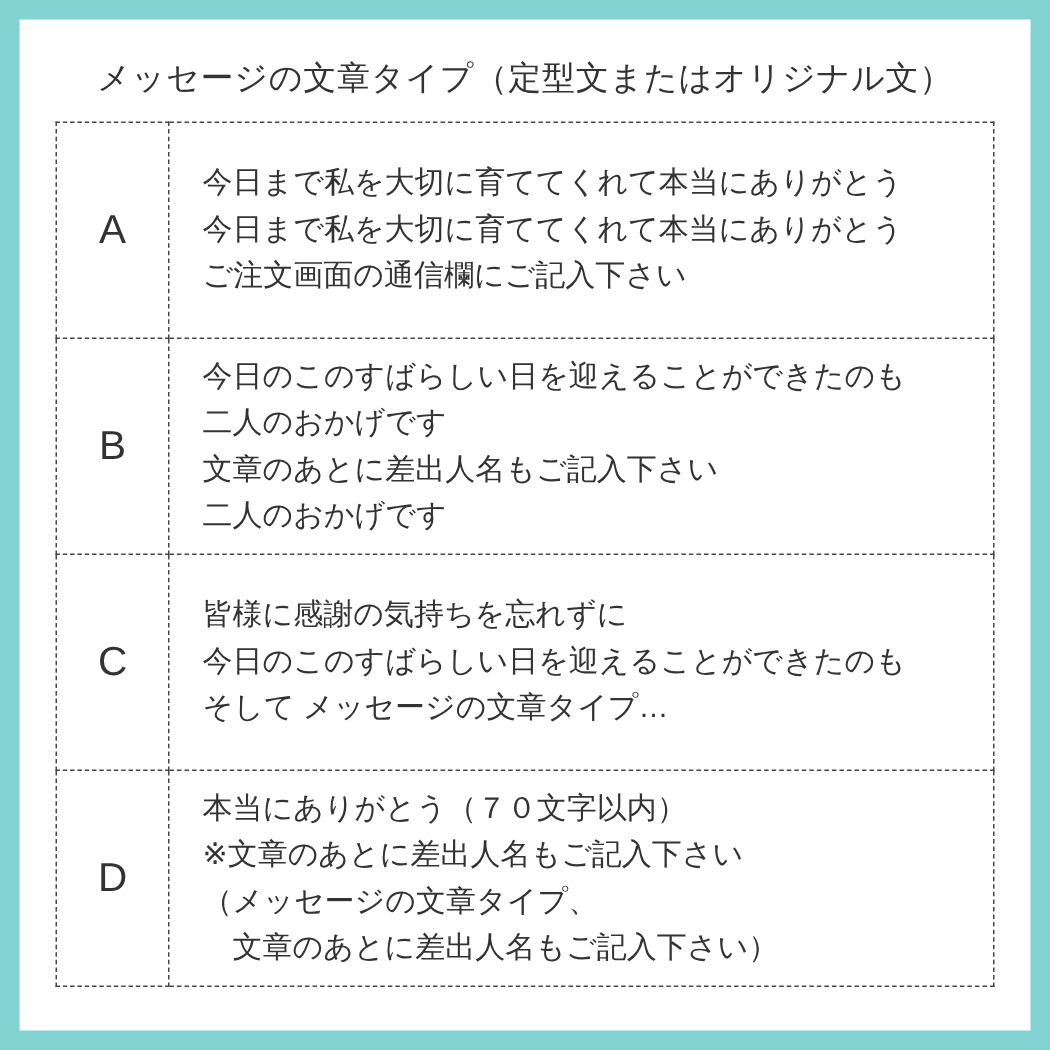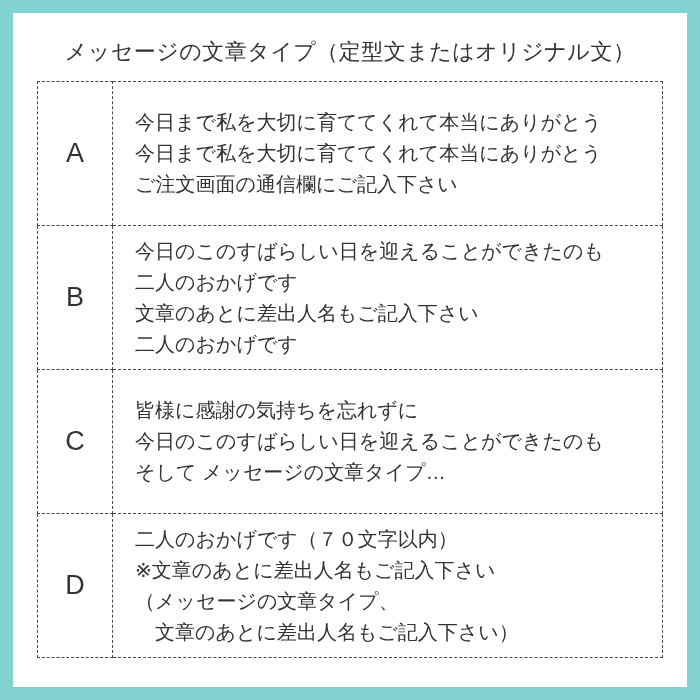--- a/index.html
+++ b/index.html
@@ -83,21 +83,21 @@
         <td class="letter-cell">C</td>
         <td class="content-cell">
           <div class="msg-line">皆様に感謝の気持ちを忘れずに</div>
           <div class="msg-line">今日のこのすばらしい日を迎えることができたのも</div>
           <div class="msg-line">そして メッセージの文章タイプ…</div>
         </td>
       </tr>
       <tr>
         <td class="letter-cell">D</td>
         <td class="content-cell">
-          <div class="msg-line">二人のおかげです（７０文字以内）</div>
+          <div class="msg-line">本当にありがとう（７０文字以内）</div>
           <div class="msg-line">※文章のあとに差出人名もご記入下さい</div>
           <div class="msg-line">（メッセージの文章タイプ、</div>
           <div class="msg-line">　文章のあとに差出人名もご記入下さい）</div>
         </td>
       </tr>
     </tbody>
   </table>
 </div>
 
 </body></html>

